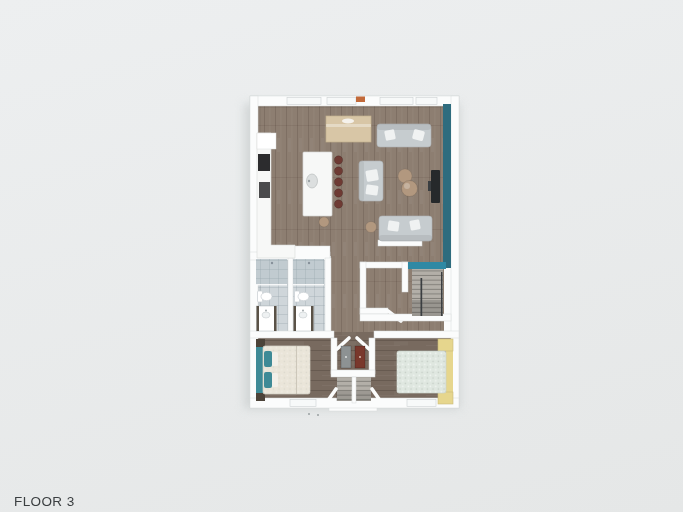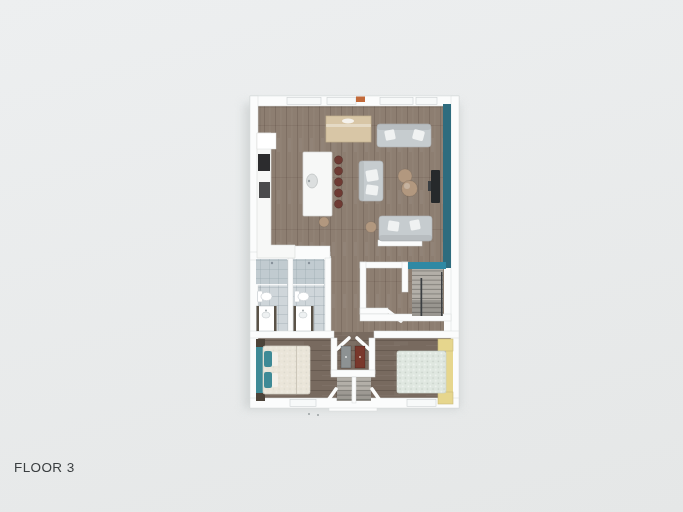--- a/index.html
+++ b/index.html
@@ -3,21 +3,21 @@
 <meta charset="utf-8">
 <style>
   html,body{margin:0;padding:0;background:#dfe1e1;}
   .stage{
     position:relative;width:683px;height:512px;overflow:hidden;
     background:linear-gradient(165deg,var(--bg_top,#edeff0) 0%,var(--bg_bottom,#e6e8e8) 100%);
     font-family:"Liberation Sans",sans-serif;
   }
   .stage svg{position:absolute;left:0;top:0;}
   .floor-label{
-    position:absolute;left:14px;top:460px;
+    position:absolute;left:14px;top:494px;
     font-size:13.5px;font-weight:500;letter-spacing:.4px;
     color:var(--label,#3b3f41);
   }
   .w{fill:var(--wall,#fbfcfc);stroke:var(--wall_edge,#d7dadb);stroke-width:.5;}
   .win{fill:#f7f9f9;stroke:#ccd1d2;stroke-width:.6;}
   .fx{fill:#ffffff;stroke:var(--fixture_edge,#c9cfd2);stroke-width:.7;}
   .door{stroke:var(--wall,#fbfcfc);stroke-width:3.6;stroke-linecap:round;fill:none;}
 </style>
 </head>
 <body>

